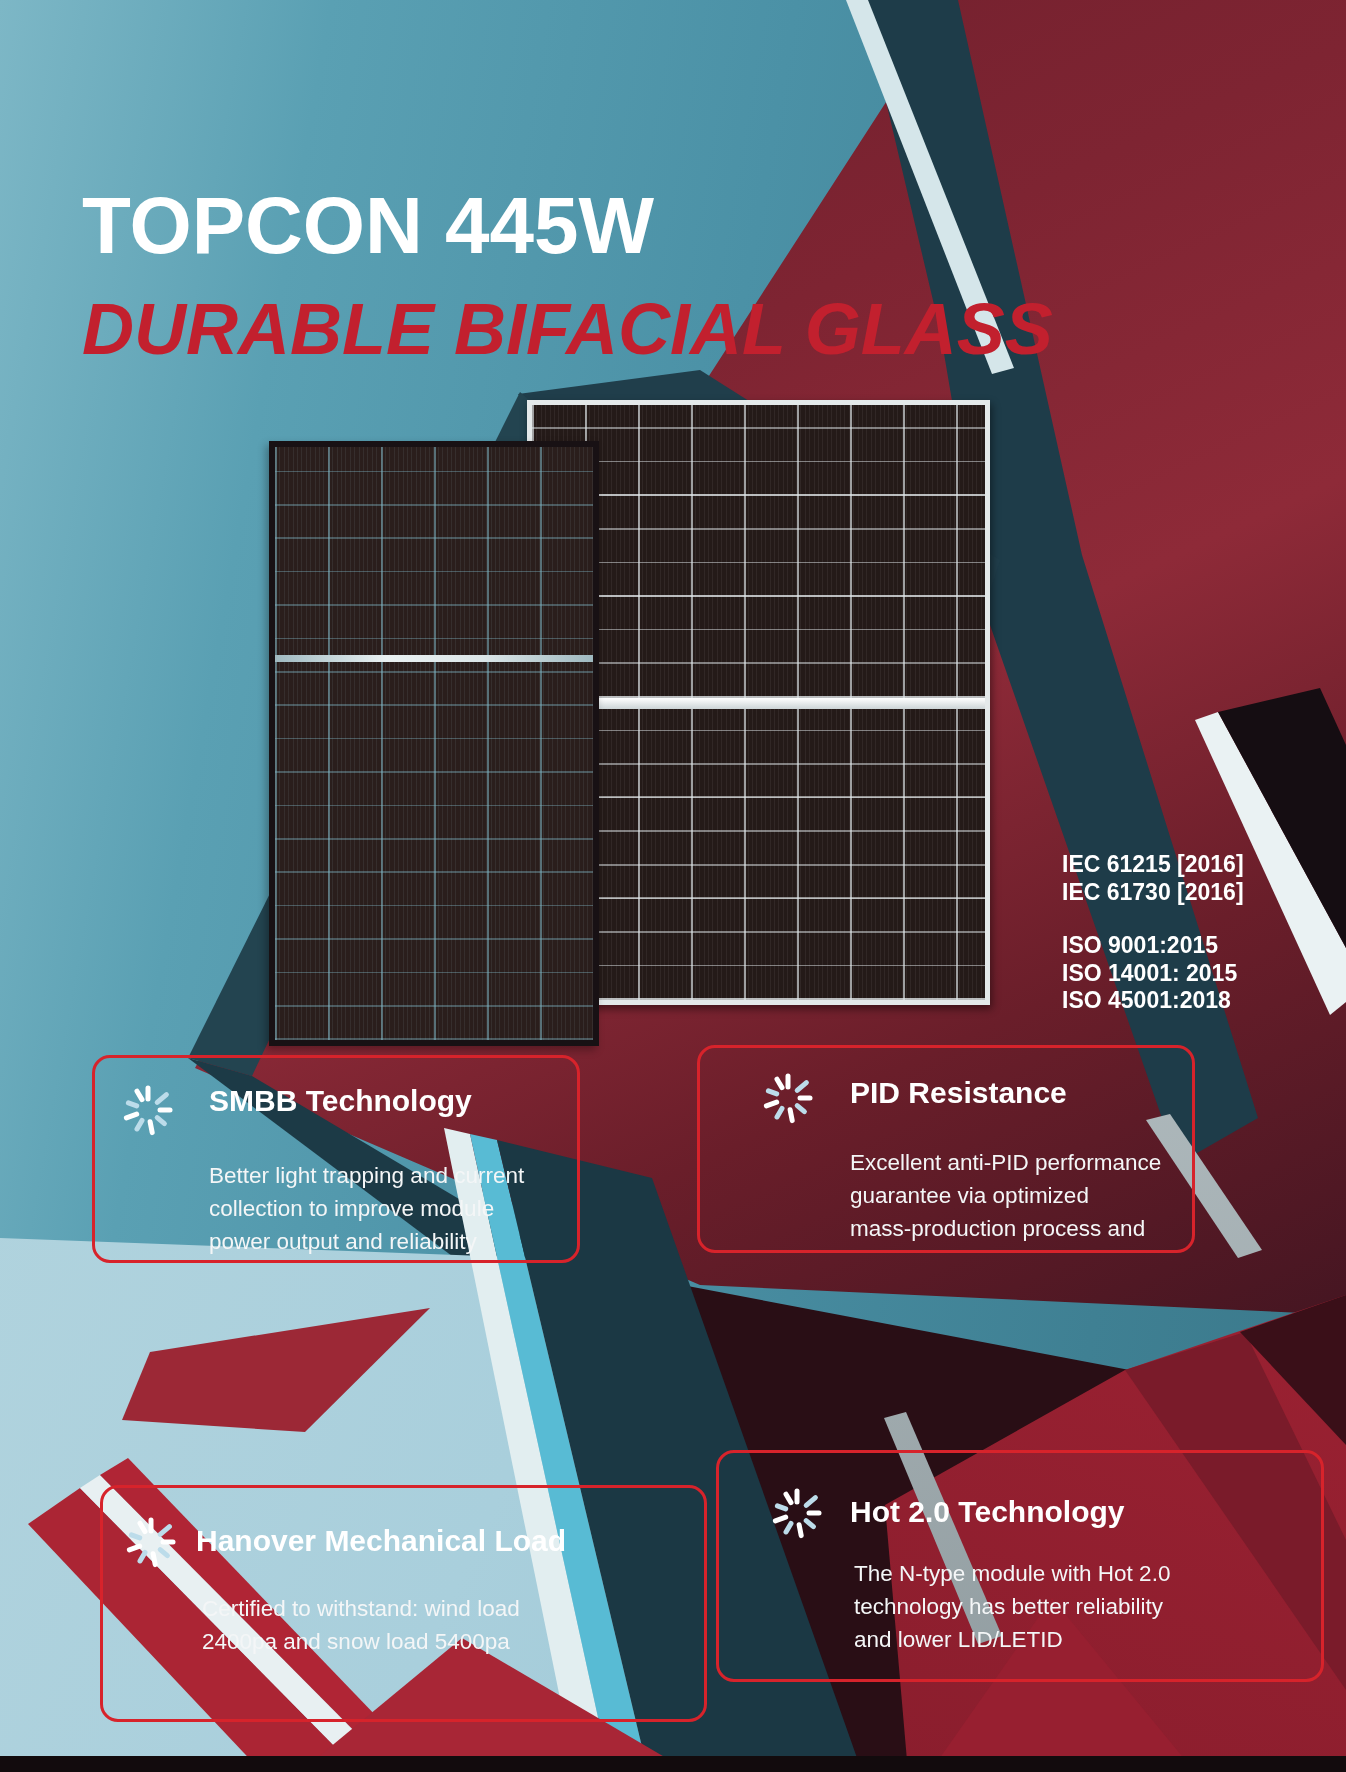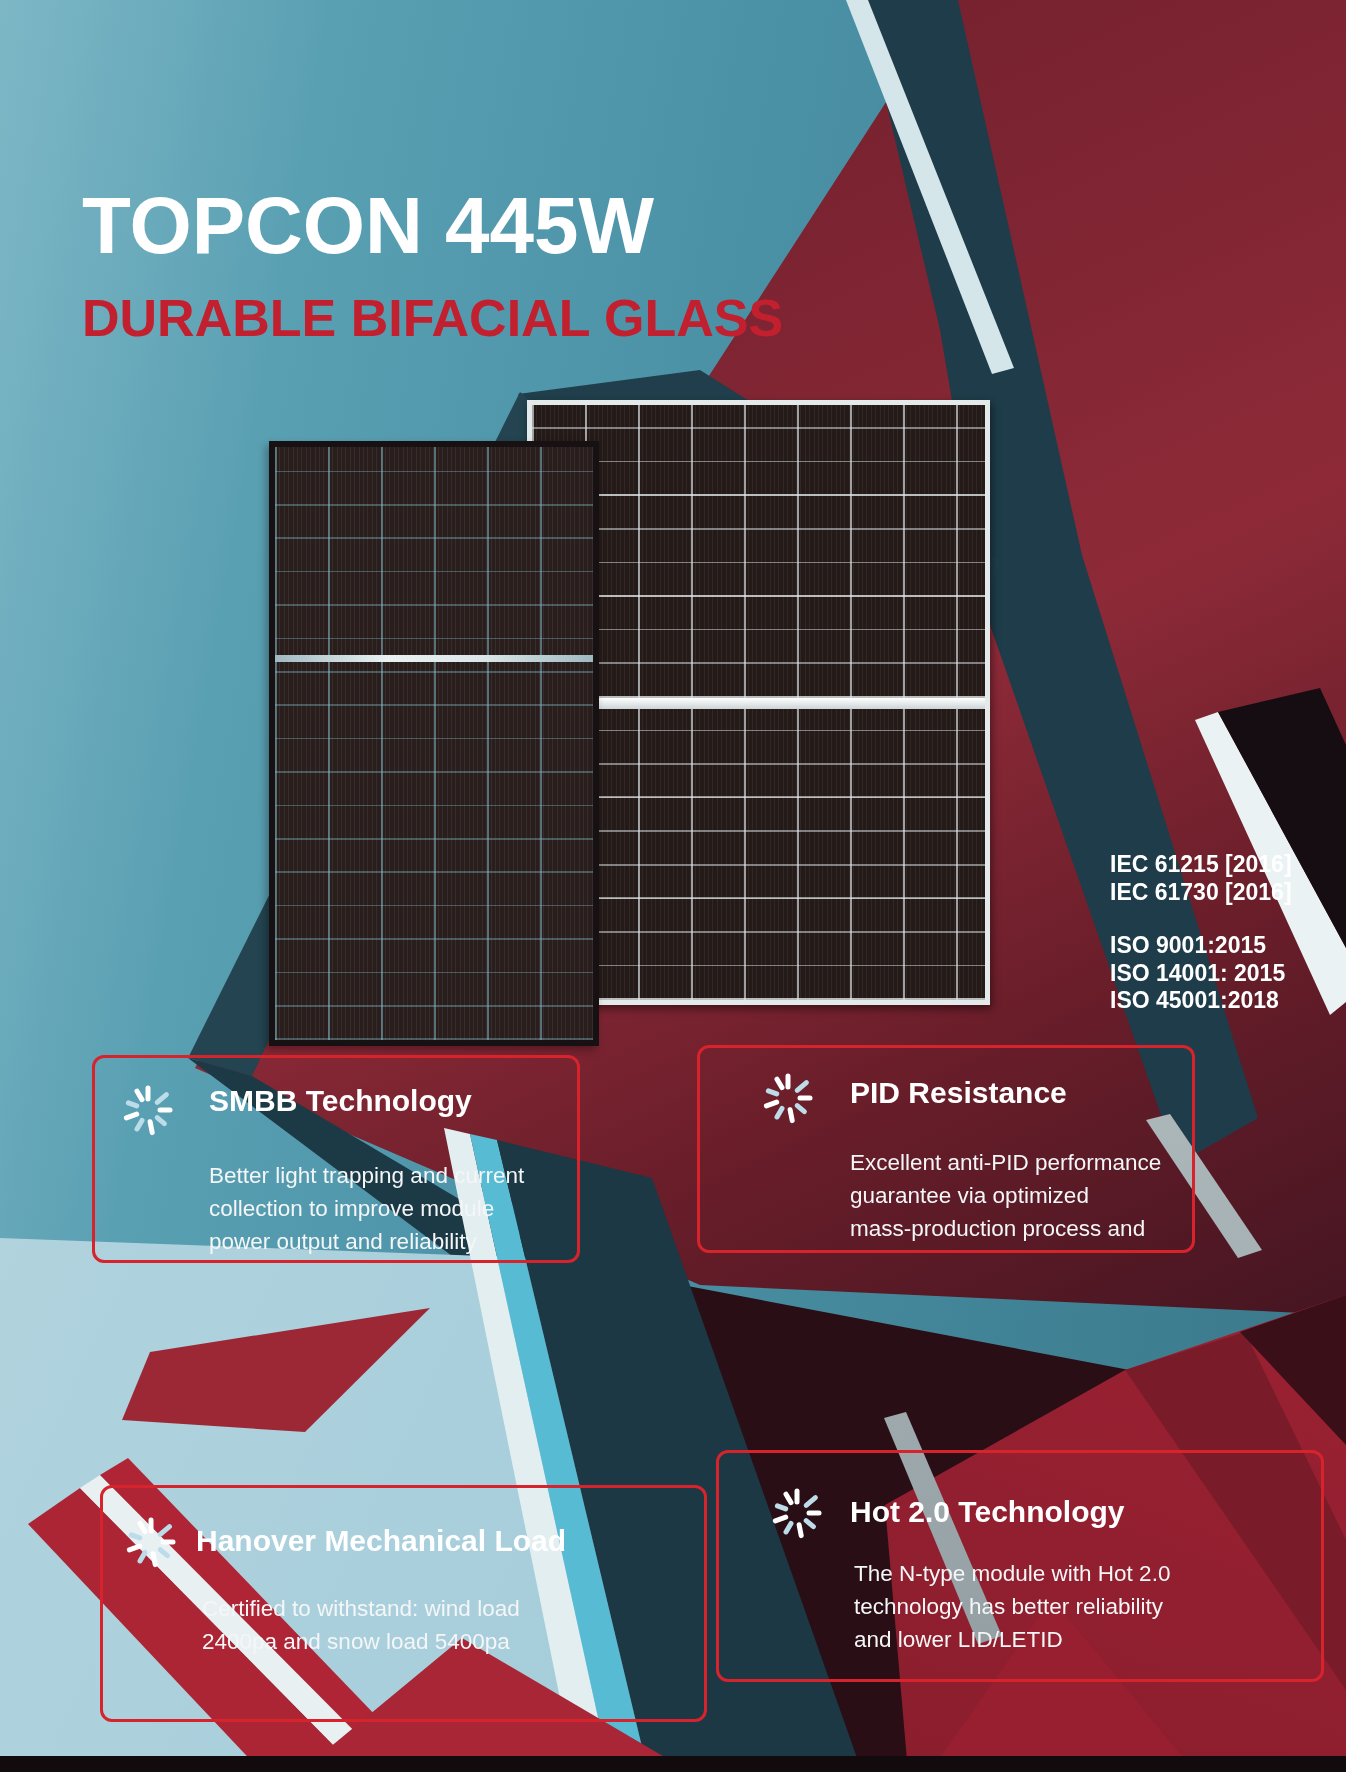--- a/index.html
+++ b/index.html
@@ -49,22 +49,22 @@
   .burst-core{position:absolute;left:28px;top:30px;width:74px;height:74px;border-radius:50%;
     background:radial-gradient(circle,#ffffff 0 44%,rgba(255,255,255,0) 72%);}
   .horse{position:absolute;left:33px;top:18px;width:66px;height:94px;}
   .brand{position:absolute;left:84px;top:55px;font-family:"Liberation Serif",serif;font-style:italic;
     font-weight:bold;color:#c3202f;font-size:29px;line-height:30px;white-space:nowrap;}
   .brand .l2{margin-left:4px;}
   .rmark{position:absolute;left:194px;top:46px;font-size:12px;color:#c3202f;font-family:"Liberation Serif",serif;}
   
   .title1{position:absolute;left:82px;top:180px;font-size:80px;font-weight:bold;color:#ffffff;
     letter-spacing:0px;z-index:6;white-space:nowrap;}
-  .title2{position:absolute;left:82px;top:288px;font-size:52px;font-weight:bold;color:#c2202e;
-    letter-spacing:0px;z-index:6;white-space:nowrap;}
+  .title2{position:absolute;left:82px;top:288px;font-size:72px;font-weight:bold;color:#c2202e;
+    letter-spacing:0px;z-index:6;white-space:nowrap;font-style:italic;}
   
   .panel{position:absolute;}
   .panel .cells{position:absolute;inset:0;}
   .panel-right{left:527px;top:400px;width:453px;height:595px;background:#241a18;
     border:5px solid #e4e9ea;box-shadow:2px 4px 8px rgba(0,0,0,.45);z-index:2;}
   .panel-right .cells{background-image:
     repeating-linear-gradient(90deg,rgba(255,255,255,.06) 0 1px,transparent 1px 4.4px),
     repeating-linear-gradient(90deg,rgba(224,231,234,.65) 0 1.6px,transparent 1.6px 53px),
     repeating-linear-gradient(0deg,rgba(224,231,234,.5) 0 1.6px,transparent 1.6px 33.6px),
     repeating-linear-gradient(0deg,rgba(238,243,244,.55) 0 2px,transparent 2px 100.8px);}
@@ -73,24 +73,24 @@
   .panel-left{left:269px;top:441px;width:318px;height:593px;background:#2a1e1c;
     border:6px solid #181114;box-shadow:-3px 4px 8px rgba(0,0,0,.3);z-index:3;}
   .panel-left .cells{background-image:
     repeating-linear-gradient(90deg,rgba(170,205,215,.09) 0 1px,transparent 1px 4.4px),
     repeating-linear-gradient(90deg,rgba(125,180,195,.55) 0 1.6px,transparent 1.6px 53px),
     repeating-linear-gradient(0deg,rgba(125,180,195,.4) 0 1.6px,transparent 1.6px 33.4px);}
   .panel-left .junction{position:absolute;left:0;right:0;top:208px;height:7px;
     background:linear-gradient(90deg,#9fb9c0,#e9f1f2 35%,#dce6e8 65%,#9fb9c0);}
   
   .certs{position:absolute;left:1062px;top:851px;z-index:6;color:#fff;font-weight:bold;
-    font-size:23px;line-height:27.5px;white-space:nowrap;margin-left:48px;}
+    font-size:23px;line-height:27.5px;white-space:nowrap;}
   .certs .gap{height:26px;}
   
-  .card{position:absolute;border:3px solid #d7232b;border-radius:12px;z-index:6;}
+  .card{position:absolute;border:3px solid #d7232b;border-radius:18px;z-index:6;}
   .card .spin{position:absolute;width:56px;height:56px;}
   .card .ct{position:absolute;margin:0;font-size:30px;font-weight:bold;color:#fff;white-space:nowrap;}
   .card .cb{position:absolute;font-size:22.5px;color:#f4f6f7;line-height:33px;white-space:nowrap;}
   .c1{left:92px;top:1055px;width:482px;height:202px;}
   .c1 .spin{left:25px;top:24px;} .c1 .ct{left:114px;top:26px;} .c1 .cb{left:114px;top:101px;}
   .c2{left:697px;top:1045px;width:492px;height:202px;}
   .c2 .spin{left:60px;top:22px;} .c2 .ct{left:150px;top:28px;} .c2 .cb{left:150px;top:98px;}
   .c3{left:100px;top:1485px;width:601px;height:231px;}
   .c3 .spin{left:20px;top:26px;} .c3 .ct{left:93px;top:36px;} .c3 .cb{left:99px;top:104px;}
   .c4{left:716px;top:1450px;width:602px;height:226px;}

